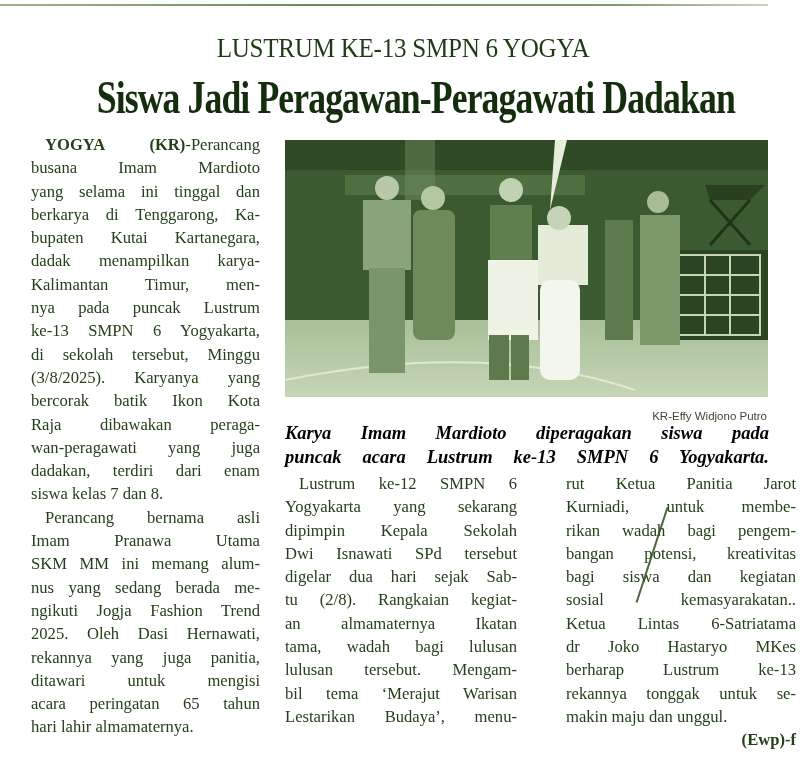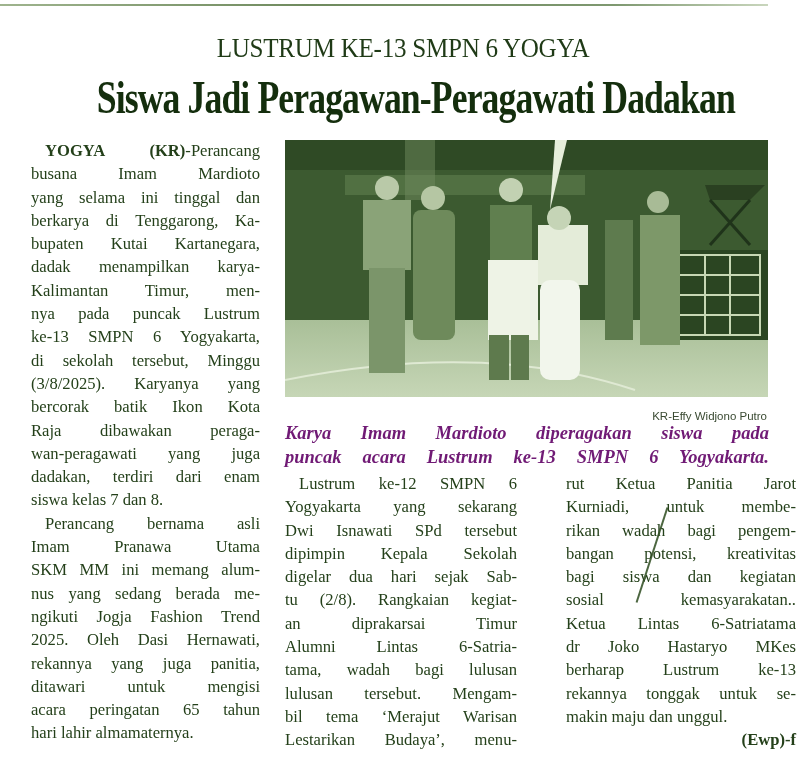--- a/index.html
+++ b/index.html
@@ -12,32 +12,32 @@
             color: #1f3a16; transform: scaleX(0.93); transform-origin: center; }
   .headline { position: absolute; left: 0; width: 806px; top: 70px; text-align: center;
               font-family: "Liberation Serif", serif; font-weight: bold; font-size: 47px;
               letter-spacing: -1.2px; color: #142e0d; transform: scaleX(0.76); transform-origin: center;
               white-space: nowrap; }
   .col { position: absolute; font-family: "Liberation Serif", serif; font-size: 16.6px;
          line-height: 23.3px; color: #24401a; text-align: justify; }
   .col .line { display: block; text-align: justify; text-align-last: justify; white-space: nowrap; height: 23.3px; }
   .col .line.last { text-align-last: left; }
   .col .line.right { text-align-last: right; }
-  .col1 { left: 31px; top: 139px; width: 229px; }
+  .col1 { left: 31px; top: 133px; width: 229px; }
   .col2 { left: 285px; top: 472px; width: 232px; }
   .col3 { left: 538px; top: 472px; width: 230px; margin-left: 28px; }
   .dateline { font-weight: bold; }
   .indent { padding-left: 14px; }
   .photo { position: absolute; left: 285px; top: 140px; width: 483px; height: 257px; overflow: hidden;
            background: #3f5f33; }
   .credit { position: absolute; left: 560px; top: 402px; width: 207px; text-align: right;
             font-family: "Liberation Sans", sans-serif; font-size: 11.5px; color: #3a4a32; margin-top: 8px; }
   .caption { position: absolute; left: 285px; top: 421px; width: 484px;
              font-family: "Liberation Serif", serif; font-weight: bold; font-style: italic;
-             font-size: 18.5px; line-height: 24px; color: #701a75; }
+             font-size: 18.5px; line-height: 24px; color: #000000; }
   .caption .line { display: block; text-align: justify; text-align-last: justify; white-space: nowrap; }
   .signoff { font-weight: bold; }
   .pen-mark { position: absolute; left: 651px; top: 505px; width: 2px; height: 100px;
               background: #2d4b1f; transform: rotate(18deg); opacity: 0.85; }
 </style>
 </head>
 <body>
 
 <div class="top-rule"></div>
 
@@ -126,26 +126,25 @@
 <div class="credit">KR-Effy Widjono Putro</div>
 
 <div class="caption">
   <span class="line">Karya Imam Mardioto diperagakan siswa pada</span>
   <span class="line">puncak acara Lustrum ke-13 SMPN 6 Yogyakarta.</span>
 </div>
 
 <div class="col col2">
   <span class="line indent">Lustrum ke-12 SMPN 6</span>
   <span class="line">Yogyakarta yang sekarang</span>
+  <span class="line">dipimpin Kepala Sekolah</span>
   <span class="line">Dwi Isnawati SPd tersebut</span>
-  <span class="line">dipimpin Kepala Sekolah</span>
   <span class="line">digelar dua hari sejak Sab-</span>
   <span class="line">tu (2/8). Rangkaian kegiat-</span>
-  <span class="line">an diprakarsai Timur</span>
-  <span class="line">Alumni Lintas 6-Satria-</span>
+  <span class="line">an almamaternya Ikatan</span>
   <span class="line">tama, wadah bagi lulusan</span>
   <span class="line">lulusan tersebut. Mengam-</span>
   <span class="line">bil tema ‘Merajut Warisan</span>
   <span class="line">Lestarikan Budaya’, menu-</span>
 </div>
 
 <div class="col col3">
   <span class="line">rut Ketua Panitia Jarot</span>
   <span class="line">Kurniadi, untuk membe-</span>
   <span class="line">rikan wadah bagi pengem-</span>

